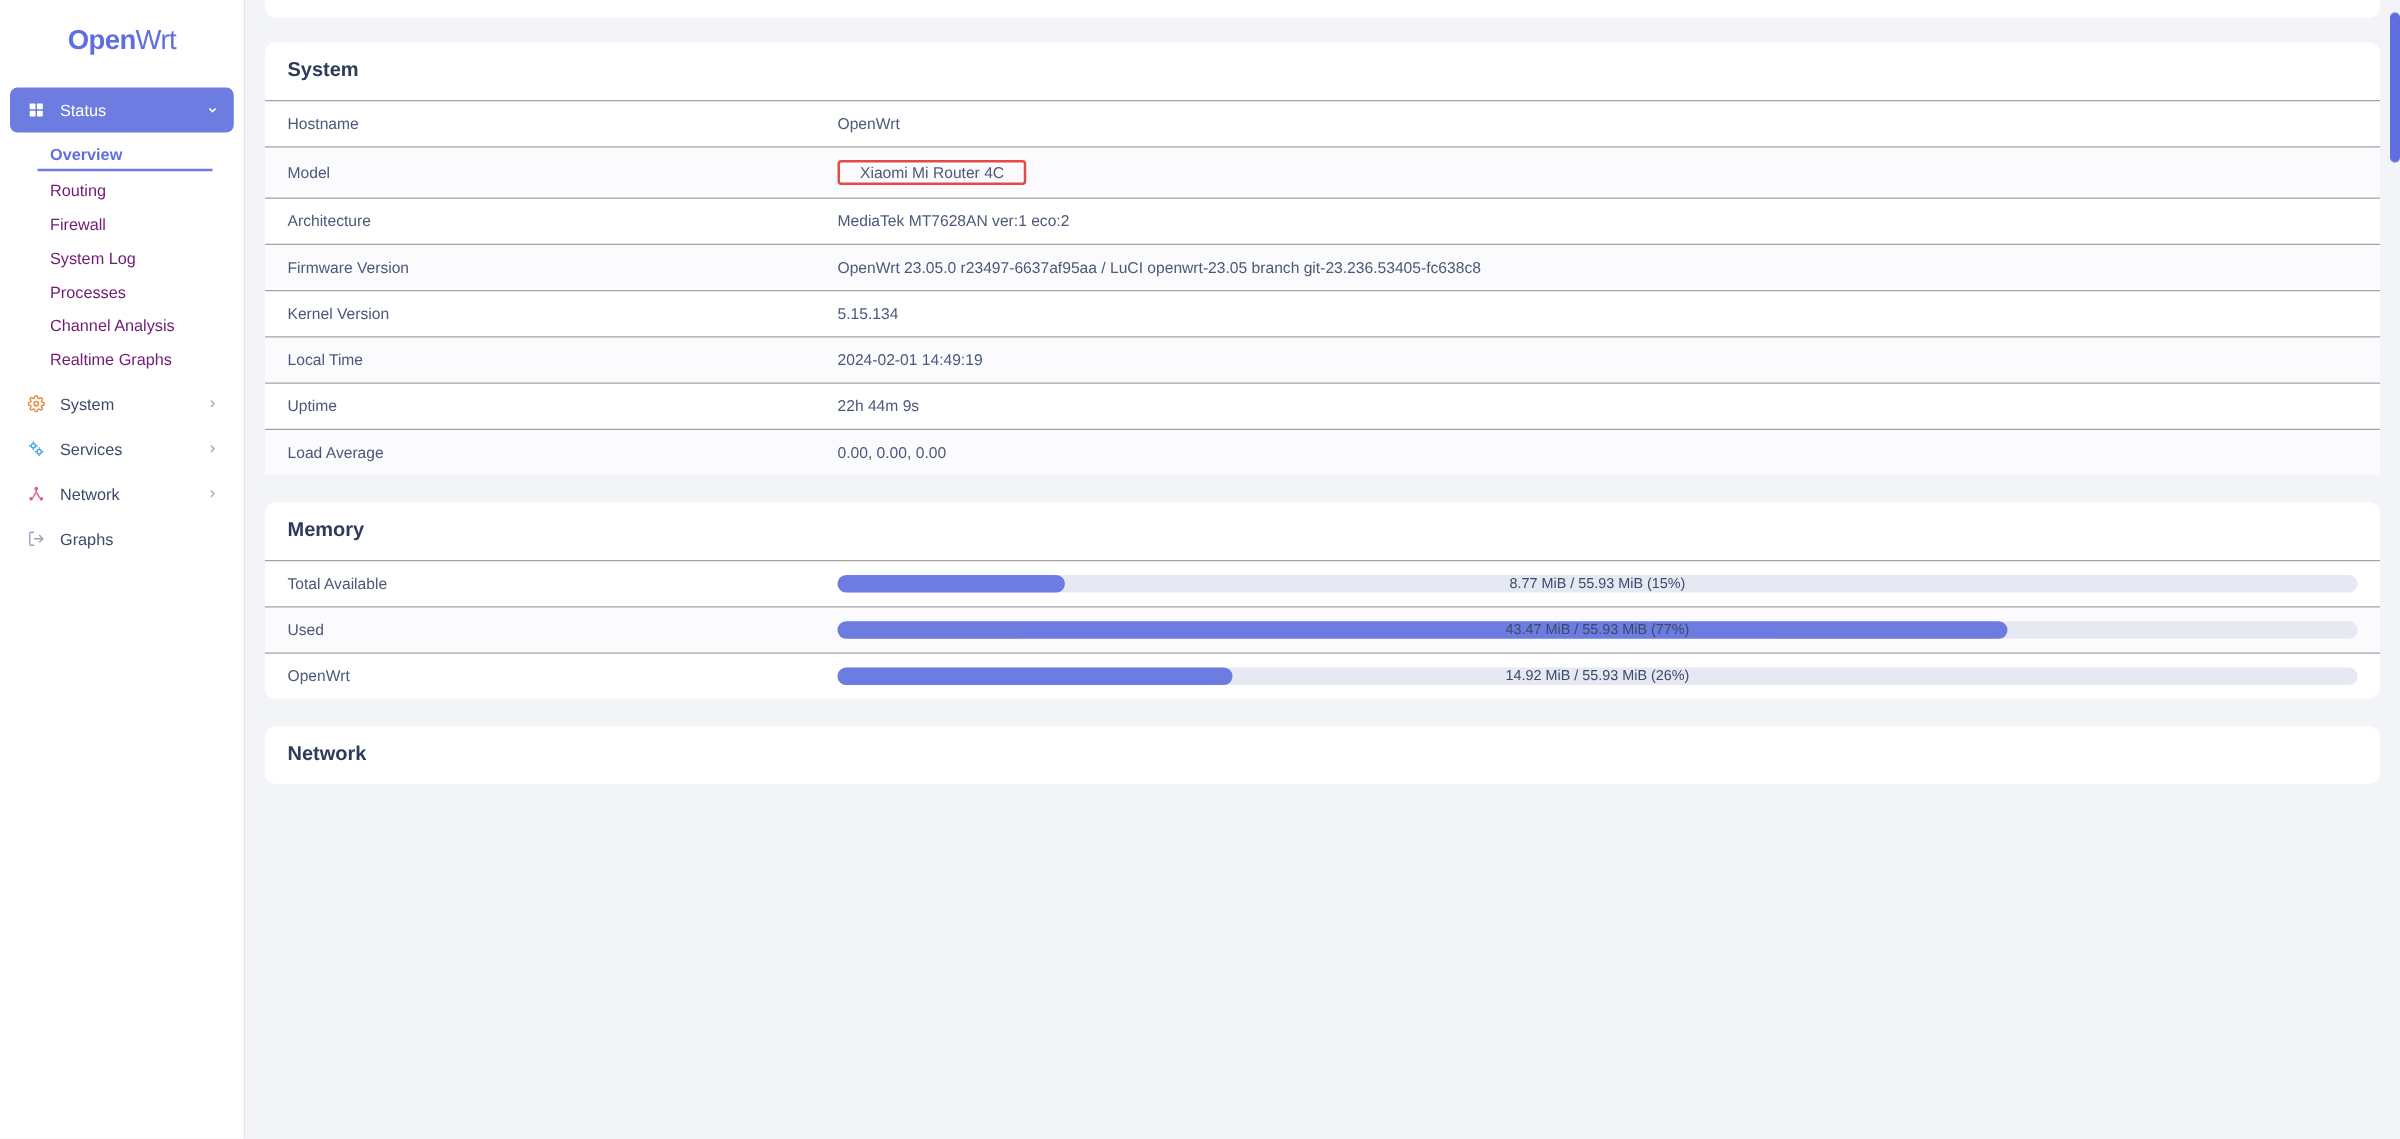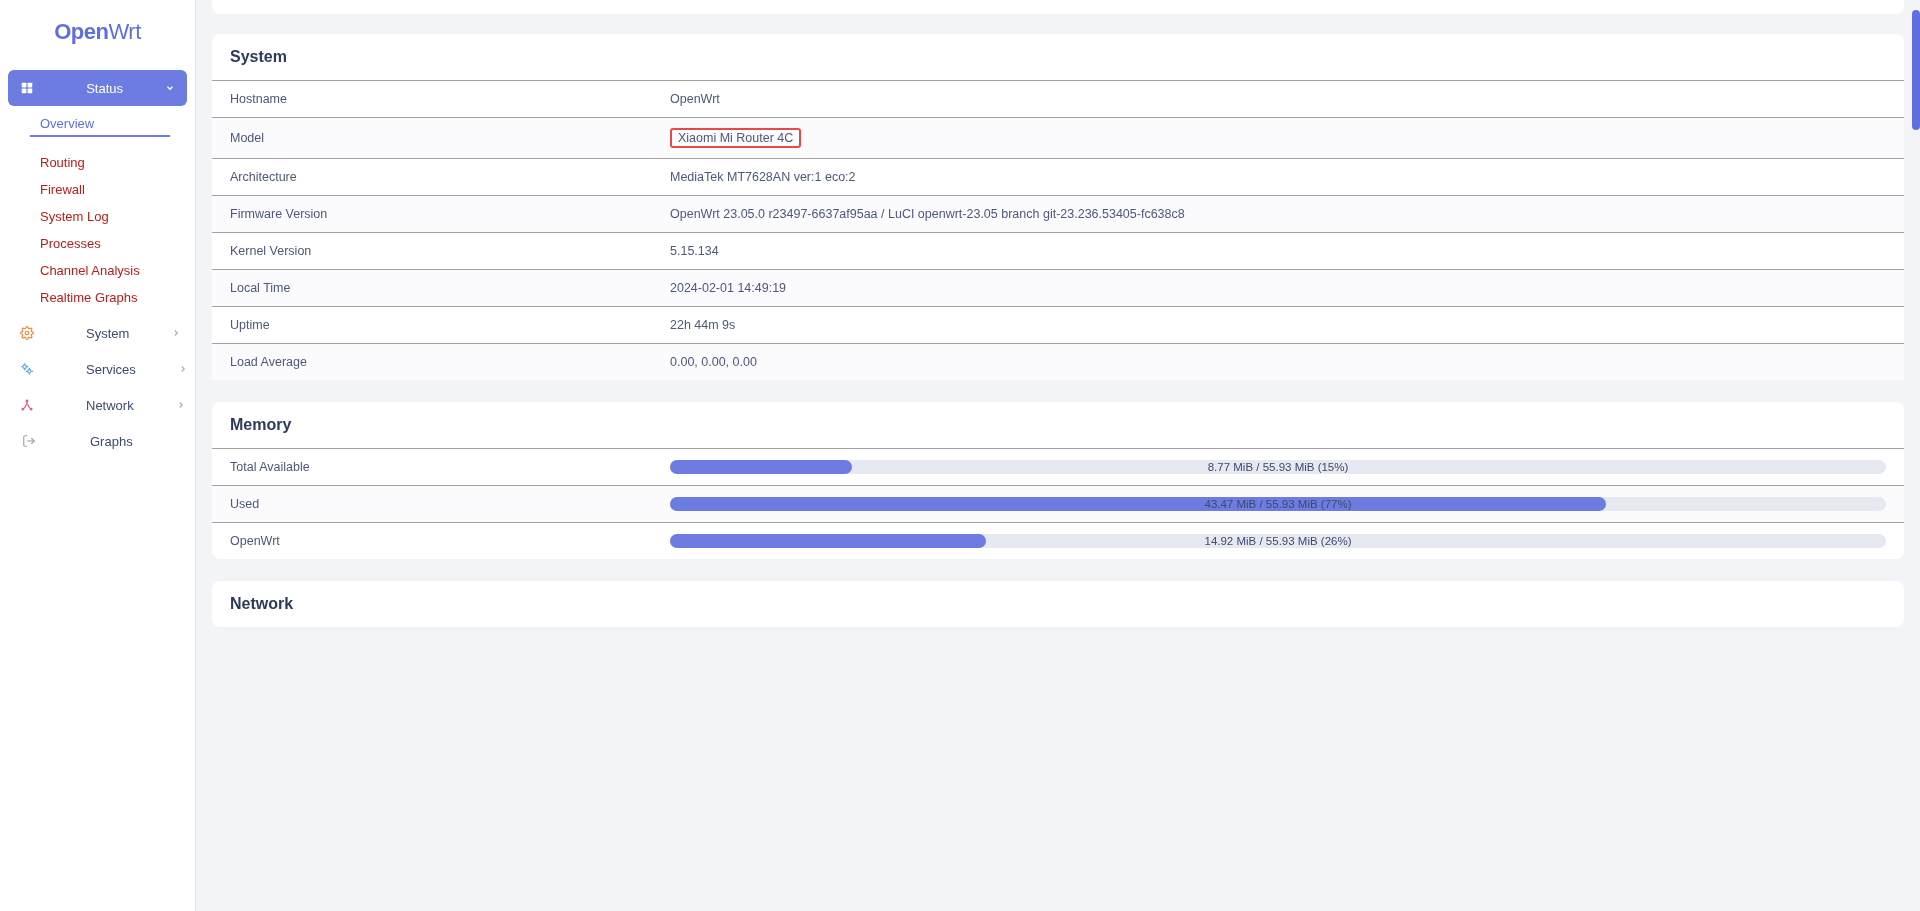--- a/index.html
+++ b/index.html
@@ -44,21 +44,20 @@
   .nav-item {
     display: flex;
     align-items: center;
     height: 36px;
     padding: 0 12px;
     border-radius: 6px;
     color: #3b4a6b;
     cursor: pointer;
     user-select: none;
     position: relative;
-    gap: 42px;
   }
   .nav-item .nav-icon {
     width: 18px;
     height: 18px;
     margin-right: 10px;
     display: flex;
     align-items: center;
     justify-content: center;
     color: #8a94b3;
   }
@@ -71,31 +70,32 @@
     color: #ffffff;
   }
   .nav-item.active .nav-icon { color: #ffffff; }
   .nav-item.active .chev { color: #ffffff; }
   .nav-sub {
     padding: 4px 0 4px 22px;
   }
   .nav-sub-item {
     display: block;
     padding: 6px 10px;
-    color: #b91c1c;
+    color: #701a75;
     cursor: pointer;
     font-size: 13px;
   }
   .nav-sub-item.selected {
     color: #5f6fe0;
     border-bottom: 2px solid #6d7ce0;
     padding-bottom: 4px;
-    margin-bottom: 12px;
+    margin-bottom: 2px;
     width: fit-content;
     min-width: 140px;
+    font-weight: bold;
   }
   .nav-item.system .nav-icon { color: #e88a3c; }
   .nav-item.services .nav-icon { color: #4fa6e0; }
   .nav-item.network .nav-icon { color: #e05f7a; }
   .nav-item.logout .nav-icon { color: #9aa2bd; }
 
   
   .main {
     flex: 1;
     overflow-y: auto;
@@ -132,21 +132,21 @@
     width: 440px;
     color: #4d587a;
     flex-shrink: 0;
   }
   .kv-value {
     color: #4d587a;
   }
   .highlight {
     border: 2px solid #e44a4a;
     border-radius: 3px;
-    padding: 1px 6px;
+    padding: 1px 16px;
     display: inline-block;
   }
   .bar-wrap {
     flex: 1;
     position: relative;
     height: 14px;
     background: #e7e9f2;
     border-radius: 7px;
     display: flex;
     align-items: center;

